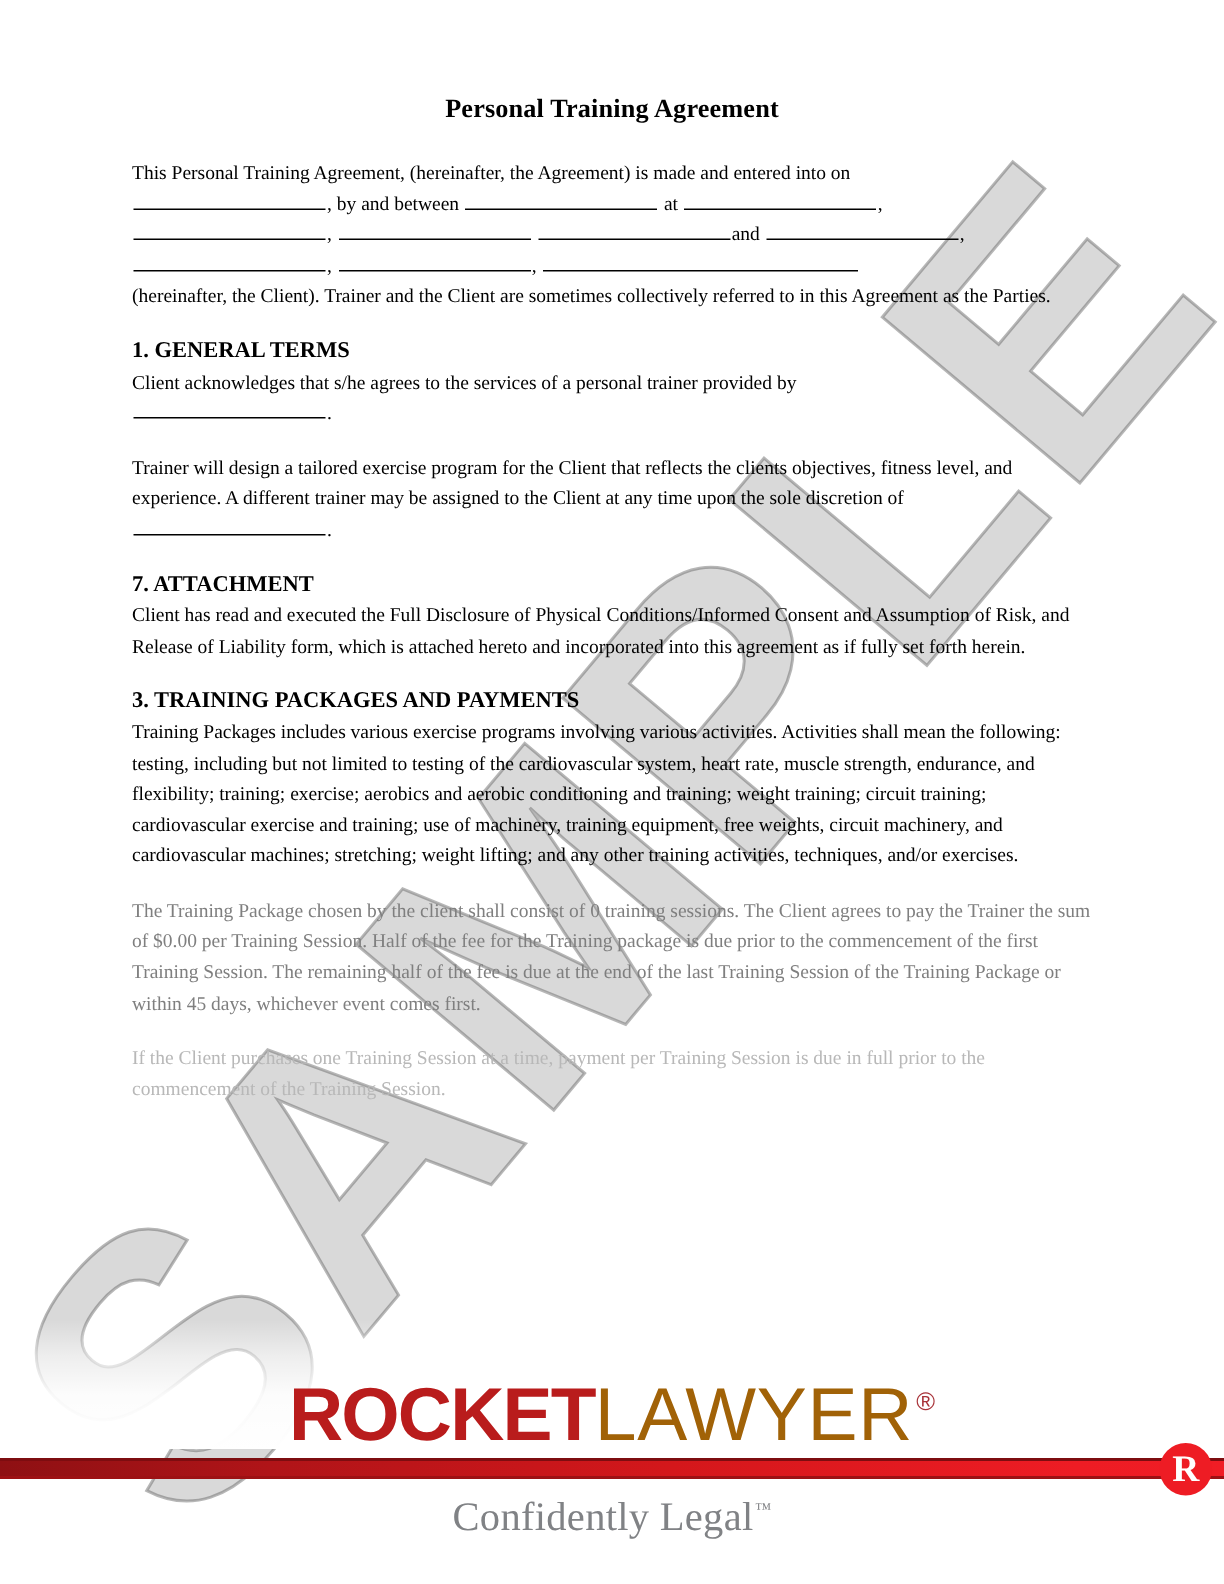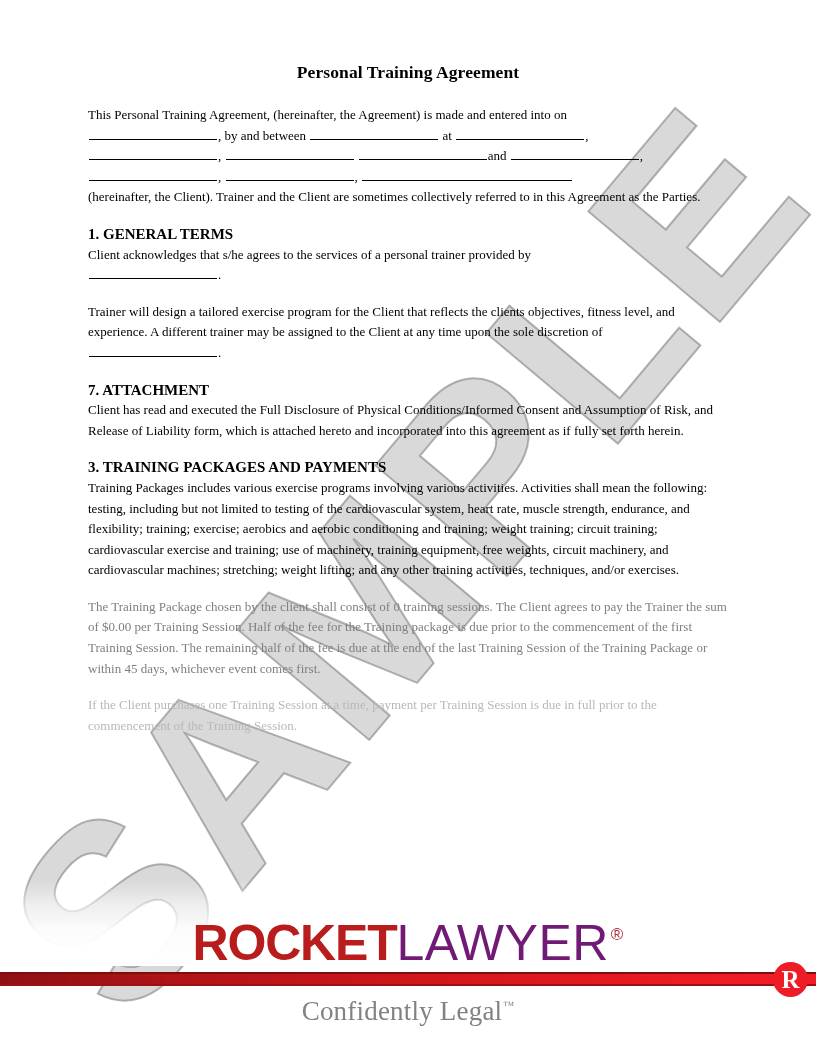--- a/index.html
+++ b/index.html
@@ -130,21 +130,21 @@
   #logo-rocket {
     font-size: 50px;
     font-weight: 700;
     letter-spacing: -1.2px;
     color: #b91c1c;
   }
   #logo-lawyer {
     font-size: 50px;
     font-weight: 300;
     letter-spacing: 0.5px;
-    color: #701a75;
+    color: #a16207;
   }
   #logo-reg {
     font-size: 17px;
     font-weight: 400;
     color: #a83238;
     vertical-align: 20px;
     margin-left: 2px;
   }
   #brand-bar {
     position: absolute;

